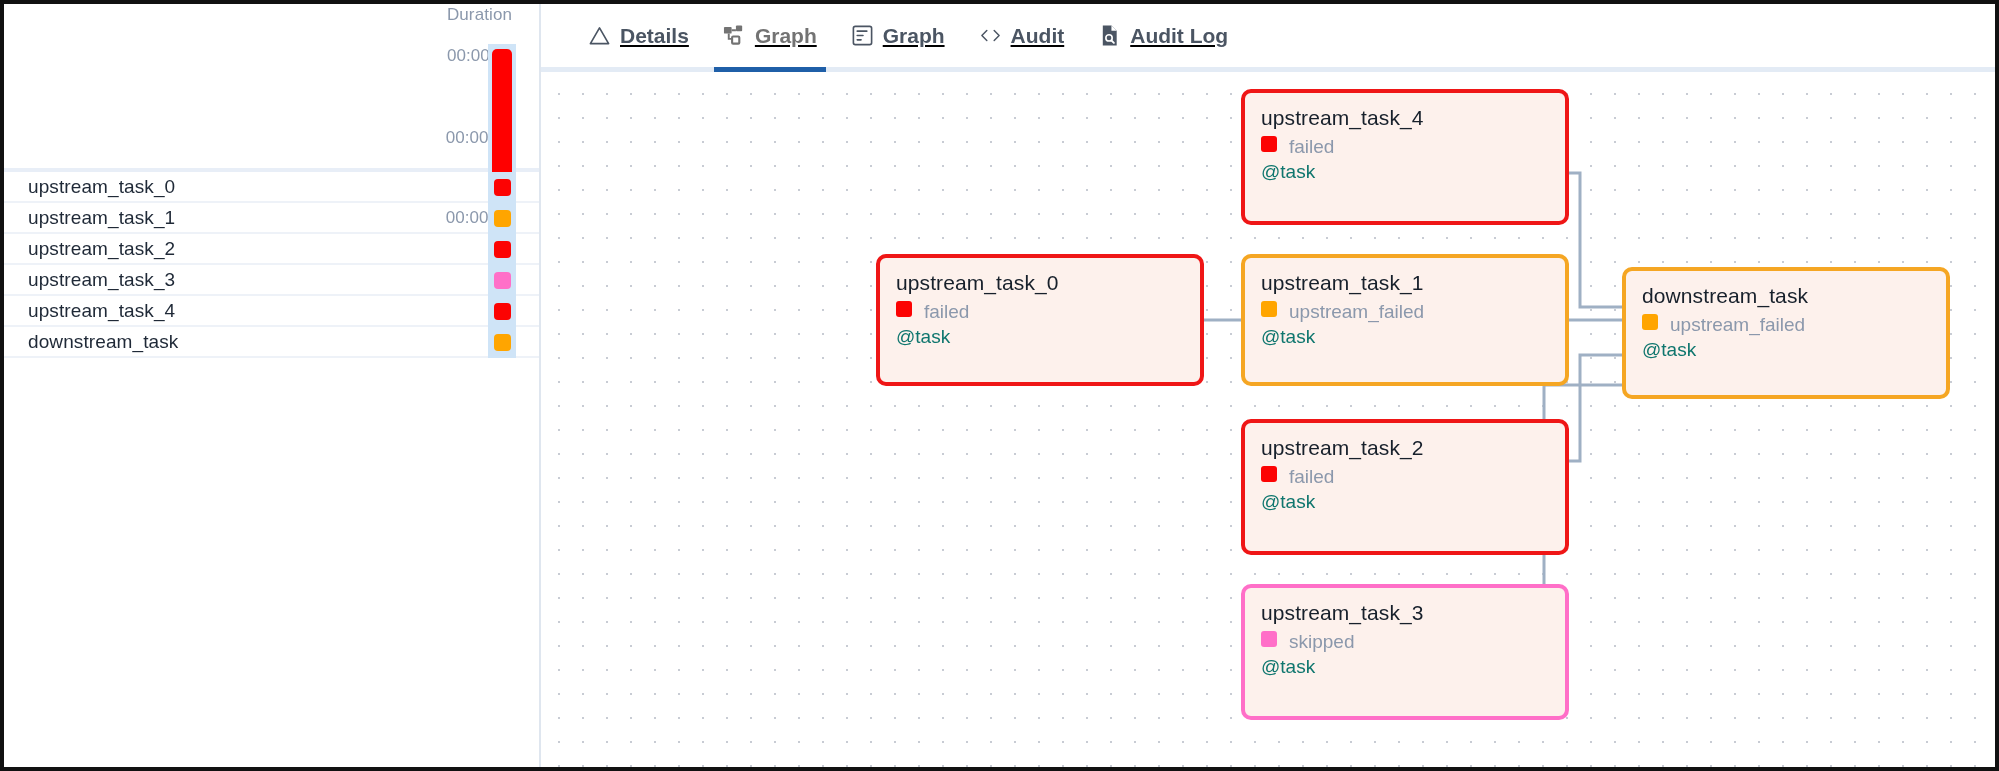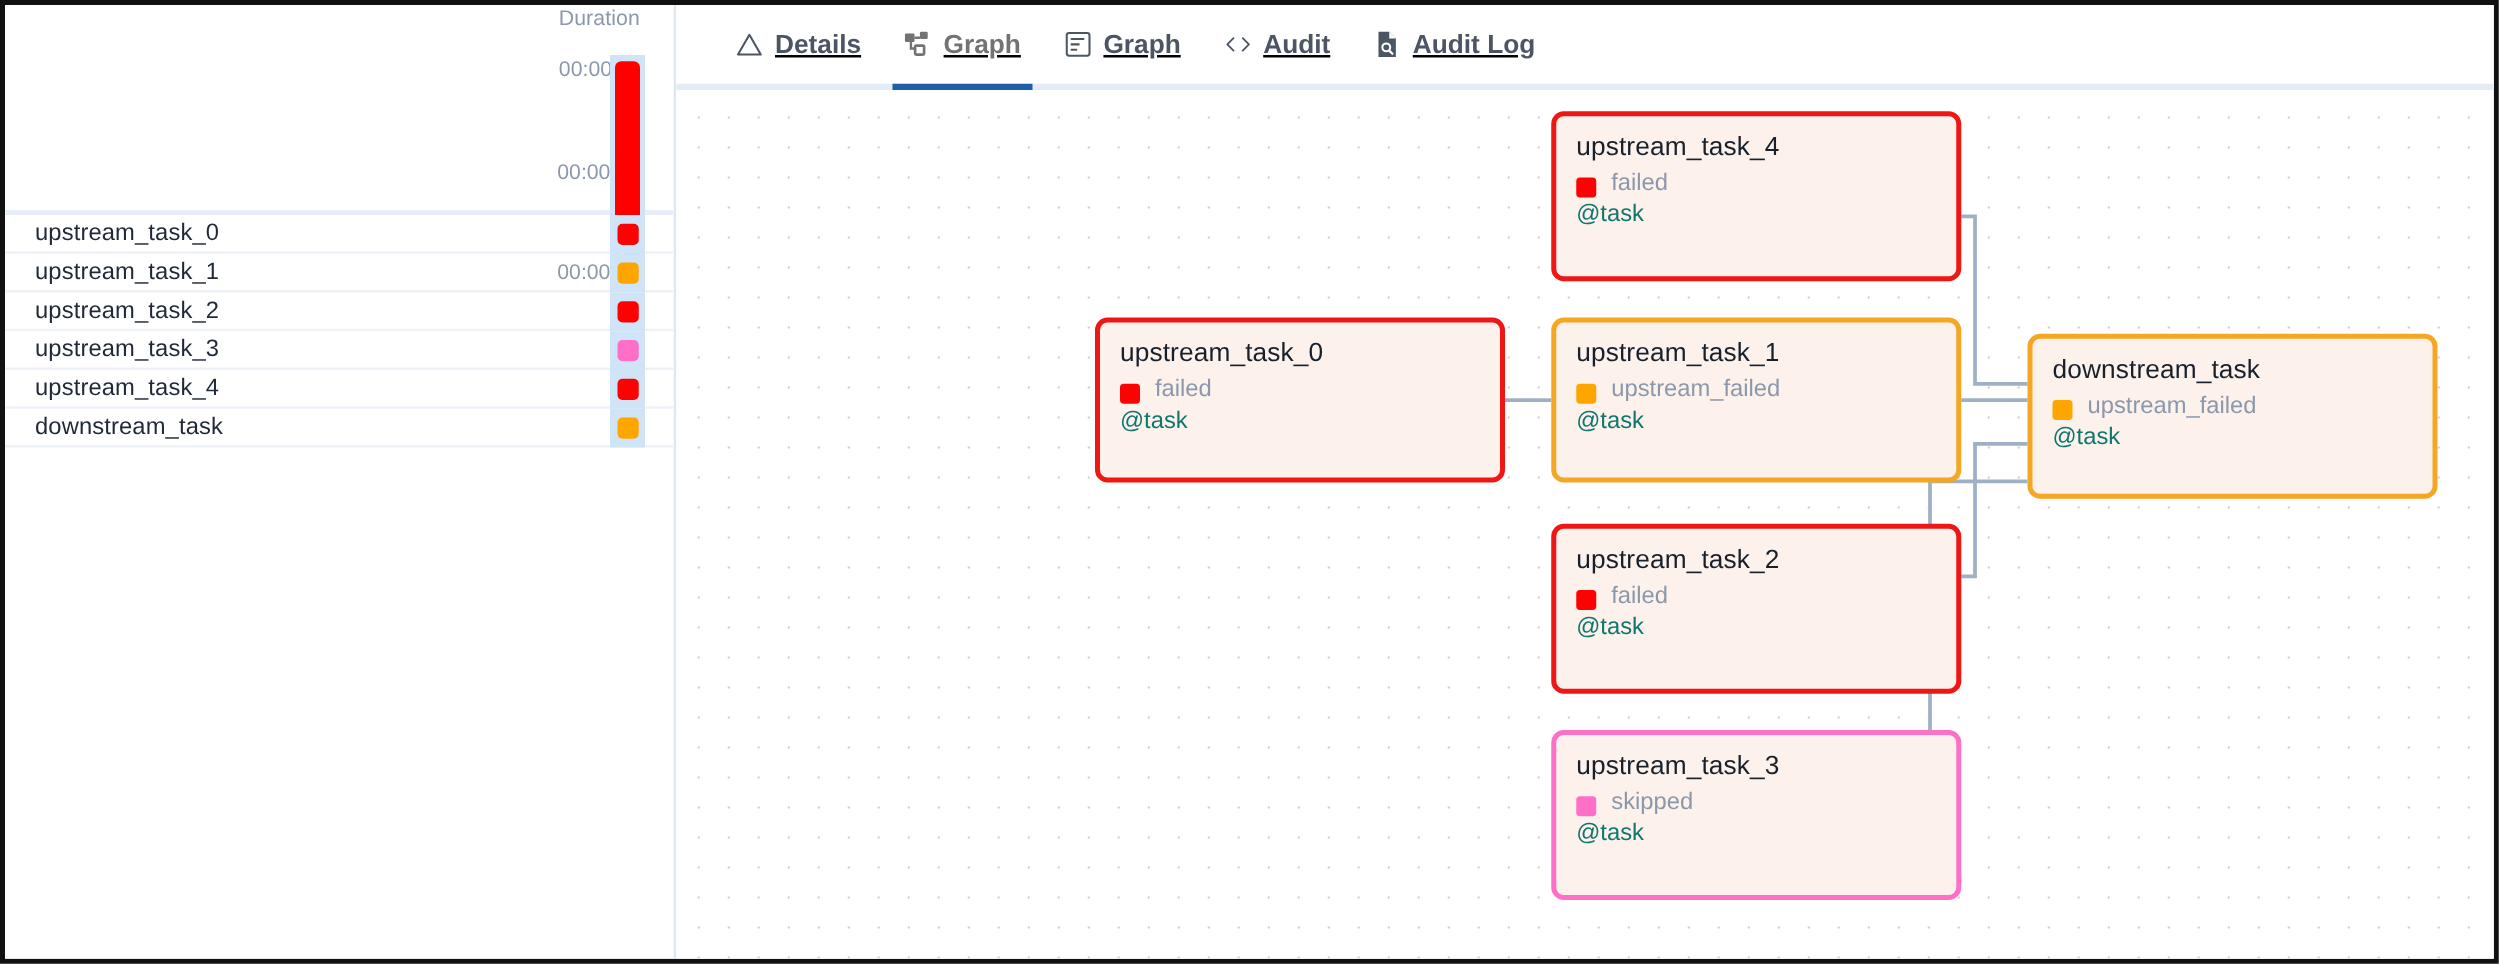--- a/index.html
+++ b/index.html
@@ -189,21 +189,21 @@
     cursor: pointer;
   }
   .node .node-title {
     font-size: 21px;
     color: #17202b;
     line-height: 1.28;
     letter-spacing: .1px;
   }
   .node .node-state {
     display: flex;
-    align-items: flex-end;
+    align-items: flex-start;
     gap: 12px;
     margin-top: 4px;
   }
   .node .node-state .state-chip {
     width: 16px; height: 16px;
     border-radius: 3px;
     flex: 0 0 16px;
   }
   .node .node-state .state-label {
     font-size: 19px;

